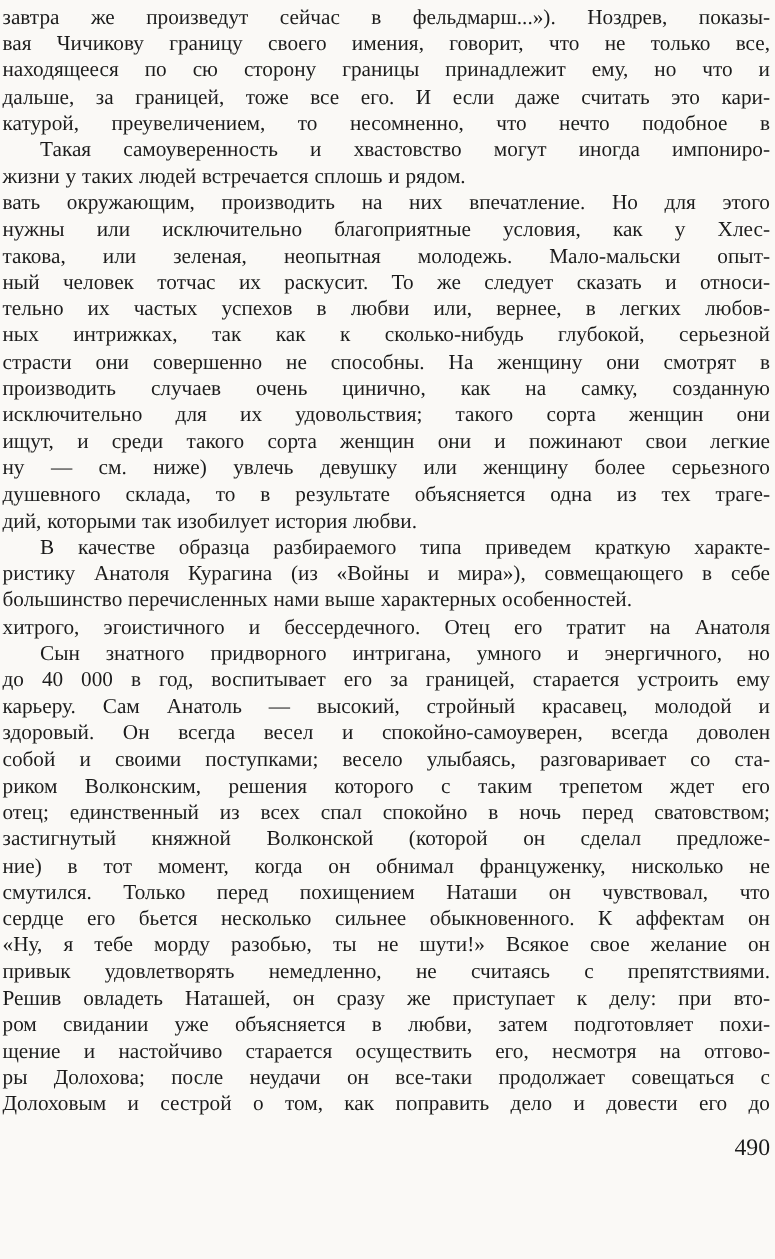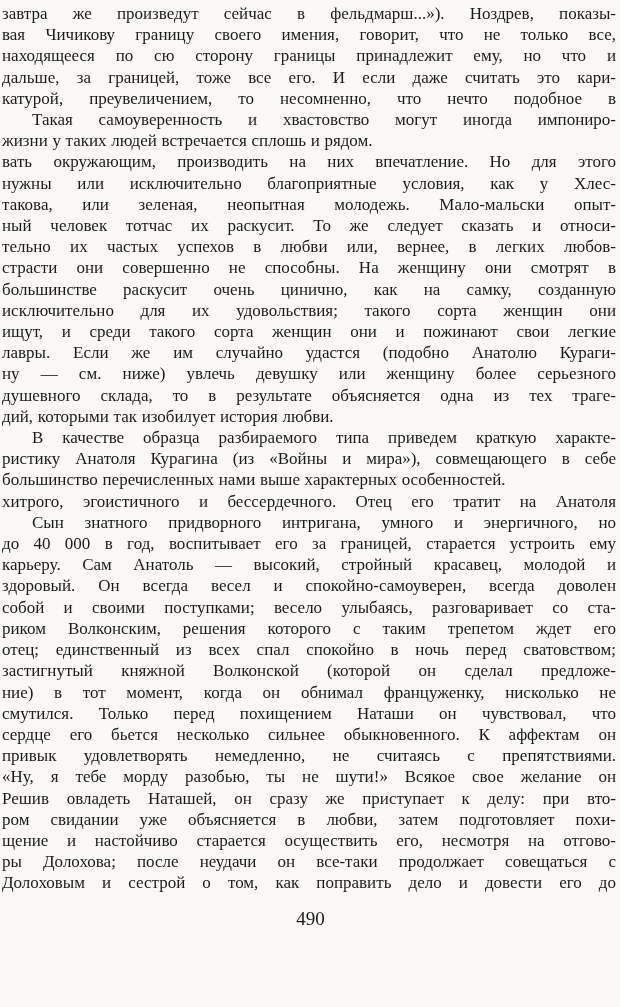--- a/index.html
+++ b/index.html
@@ -34,65 +34,65 @@
   }
   .line.para-end {
     text-align-last: left;
   }
   .page-number {
     font-family: "Liberation Serif", "DejaVu Serif", serif;
     font-size: 19px;
     line-height: 22px;
     margin-top: 14px;
     padding-left: 3px;
-    text-align: center;
+    text-align: right;
   }
 </style>
 </head>
 <body style="background: rgb(250, 249, 246);">
 
 <div class="page" style="color: rgb(27, 27, 27);">
   <div class="text-block">
       <div class="line">завтра же произведут сейчас в фельдмарш...»). Ноздрев, показы-</div>
       <div class="line">вая Чичикову границу своего имения, говорит, что не только все,</div>
       <div class="line">находящееся по сю сторону границы принадлежит ему, но что и</div>
       <div class="line">дальше, за границей, тоже все его. И если даже считать это кари-</div>
       <div class="line">катурой, преувеличением, то несомненно, что нечто подобное в</div>
       <div class="line indent">Такая самоуверенность и хвастовство могут иногда импониро-</div>
       <div class="line para-end">жизни у таких людей встречается сплошь и рядом.</div>
       <div class="line">вать окружающим, производить на них впечатление. Но для этого</div>
       <div class="line">нужны или исключительно благоприятные условия, как у Хлес-</div>
       <div class="line">такова, или зеленая, неопытная молодежь. Мало-мальски опыт-</div>
       <div class="line">ный человек тотчас их раскусит. То же следует сказать и относи-</div>
       <div class="line">тельно их частых успехов в любви или, вернее, в легких любов-</div>
+      <div class="line">ных интрижках, так как к сколько-нибудь глубокой, серьезной</div>
       <div class="line">страсти они совершенно не способны. На женщину они смотрят в</div>
-      <div class="line">большинстве раскусит очень цинично, как на самку, созданную</div>
+      <div class="line">производить случаев очень цинично, как на самку, созданную</div>
       <div class="line">исключительно для их удовольствия; такого сорта женщин они</div>
       <div class="line">ищут, и среди такого сорта женщин они и пожинают свои легкие</div>
-      <div class="line">лавры. Если же им случайно удастся (подобно Анатолю Кураги-</div>
       <div class="line">ну — см. ниже) увлечь девушку или женщину более серьезного</div>
       <div class="line">душевного склада, то в результате объясняется одна из тех траге-</div>
       <div class="line para-end">дий, которыми так изобилует история любви.</div>
       <div class="line indent">В качестве образца разбираемого типа приведем краткую характе-</div>
       <div class="line">ристику Анатоля Курагина (из «Войны и мира»), совмещающего в себе</div>
       <div class="line para-end">большинство перечисленных нами выше характерных особенностей.</div>
       <div class="line">хитрого, эгоистичного и бессердечного. Отец его тратит на Анатоля</div>
       <div class="line indent">Сын знатного придворного интригана, умного и энергичного, но</div>
       <div class="line">до 40 000 в год, воспитывает его за границей, старается устроить ему</div>
       <div class="line">карьеру. Сам Анатоль — высокий, стройный красавец, молодой и</div>
       <div class="line">здоровый. Он всегда весел и спокойно-самоуверен, всегда доволен</div>
       <div class="line">собой и своими поступками; весело улыбаясь, разговаривает со ста-</div>
       <div class="line">риком Волконским, решения которого с таким трепетом ждет его</div>
       <div class="line">отец; единственный из всех спал спокойно в ночь перед сватовством;</div>
       <div class="line">застигнутый княжной Волконской (которой он сделал предложе-</div>
       <div class="line">ние) в тот момент, когда он обнимал француженку, нисколько не</div>
       <div class="line">смутился. Только перед похищением Наташи он чувствовал, что</div>
       <div class="line">сердце его бьется несколько сильнее обыкновенного. К аффектам он</div>
+      <div class="line">«Ну, я тебе морду разобью, ты не шути!» Всякое свое желание он</div>
       <div class="line">привык удовлетворять немедленно, не считаясь с препятствиями.</div>
-      <div class="line">«Ну, я тебе морду разобью, ты не шути!» Всякое свое желание он</div>
       <div class="line">Решив овладеть Наташей, он сразу же приступает к делу: при вто-</div>
       <div class="line">ром свидании уже объясняется в любви, затем подготовляет похи-</div>
       <div class="line">щение и настойчиво старается осуществить его, несмотря на отгово-</div>
       <div class="line">ры Долохова; после неудачи он все-таки продолжает совещаться с</div>
       <div class="line">Долоховым и сестрой о том, как поправить дело и довести его до</div>
     </div>
   <div class="page-number">490</div>
 </div>
 
 </body></html>

